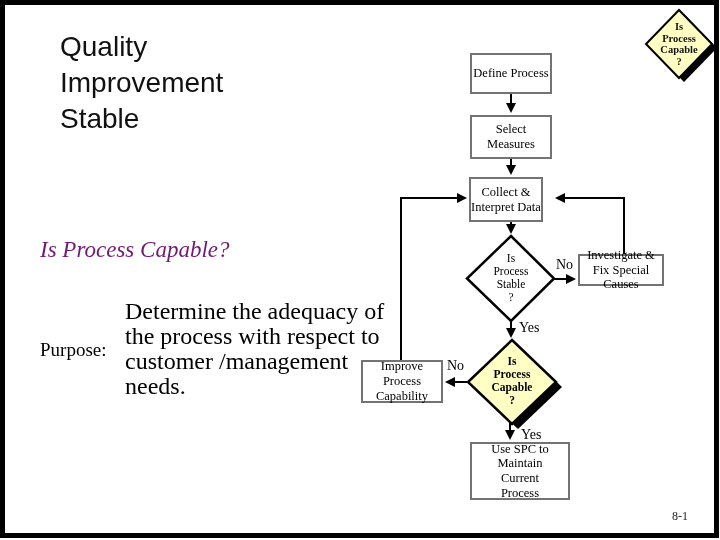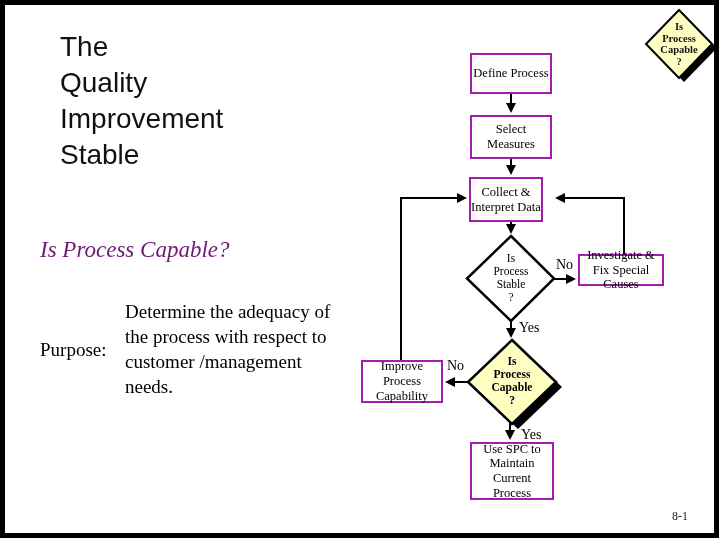--- a/index.html
+++ b/index.html
@@ -16,25 +16,25 @@
     position:absolute;left:60px;top:29px;
     font-family:"Liberation Sans",sans-serif;
     font-size:28px;line-height:36px;color:#111;letter-spacing:0px;
   }
   .subtitle{
     position:absolute;left:40px;top:237px;
     font-style:italic;font-size:23px;color:#701a75;
   }
   .purpose-label{position:absolute;left:40px;top:299px;font-size:19px;margin-top:40px;}
   .purpose-body{
-    position:absolute;left:125px;top:299px;font-size:19px;line-height:25px;
+    position:absolute;left:125px;top:299px;font-size:24px;line-height:25px;
   }
   .pagenum{position:absolute;left:660px;top:509px;width:40px;text-align:center;font-size:12px;color:#222;}
   .node{
-    position:absolute;background:#fff;border:2px solid #a21caf;
+    position:absolute;background:#fff;border:2px solid #737373;
     display:flex;align-items:center;justify-content:center;
     text-align:center;font-size:12.5px;line-height:1.18;
     white-space:pre-line;box-sizing:border-box;
   }
   .dlabel{
     position:absolute;text-align:center;font-size:11.5px;line-height:1.14;
     white-space:pre-line;
   }
   .dlabel.bold{font-weight:bold;}
   .logo-label{
@@ -71,21 +71,20 @@
     <polygon points="511,236 554,278.5 511,321 467,278.5" fill="#ffffff" stroke="#000" stroke-width="2.5"></polygon>
 
     <polygon points="518,345 562,387 518,429 474,387" fill="#000"></polygon>
     <polygon points="512,340 556,382 512,424 468,382" fill="#FFFFC4" stroke="#000" stroke-width="2.5"></polygon>
 
     <polygon points="684,14 717,48 684,82 651,48" fill="#000"></polygon>
     <polygon points="679,10 712,44 679,78 646,44" fill="#FFFFC4" stroke="#000" stroke-width="2"></polygon>
   </svg>
 
   <div class="title">
-    <div>The</div>
     <div>Quality</div>
     <div>Improvement</div>
     <div>Stable</div>
   </div>
 
   <div class="subtitle">Is Process Capable?</div>
 
   <div class="purpose-label">Purpose:</div>
   <div class="purpose-body">
     <div>Determine the adequacy of</div>
@@ -98,21 +97,21 @@
   <div class="node" style="left:470px;top:115px;width:82px;height:44px;">Select
 Measures</div>
   <div class="node" style="left:469px;top:177px;width:74px;height:45px;">Collect &amp;
 Interpret Data</div>
   <div class="node" style="left:578px;top:254px;width:86px;height:32px;">Investigate &amp;
 Fix Special
 Causes</div>
   <div class="node" style="left:361px;top:360px;width:82px;height:43px;">Improve
 Process
 Capability</div>
-  <div class="node" style="left:470px;top:442px;width:84px;height:58px;">Use SPC to
+  <div class="node" style="left:470px;top:442px;width:100px;height:58px;">Use SPC to
 Maintain
 Current
 Process</div>
 
   <div class="dlabel" style="left:471px;top:252px;width:80px;">Is
 Process
 Stable
 ?</div>
   <div class="dlabel bold" style="left:472px;top:355px;width:80px;">Is
 Process

